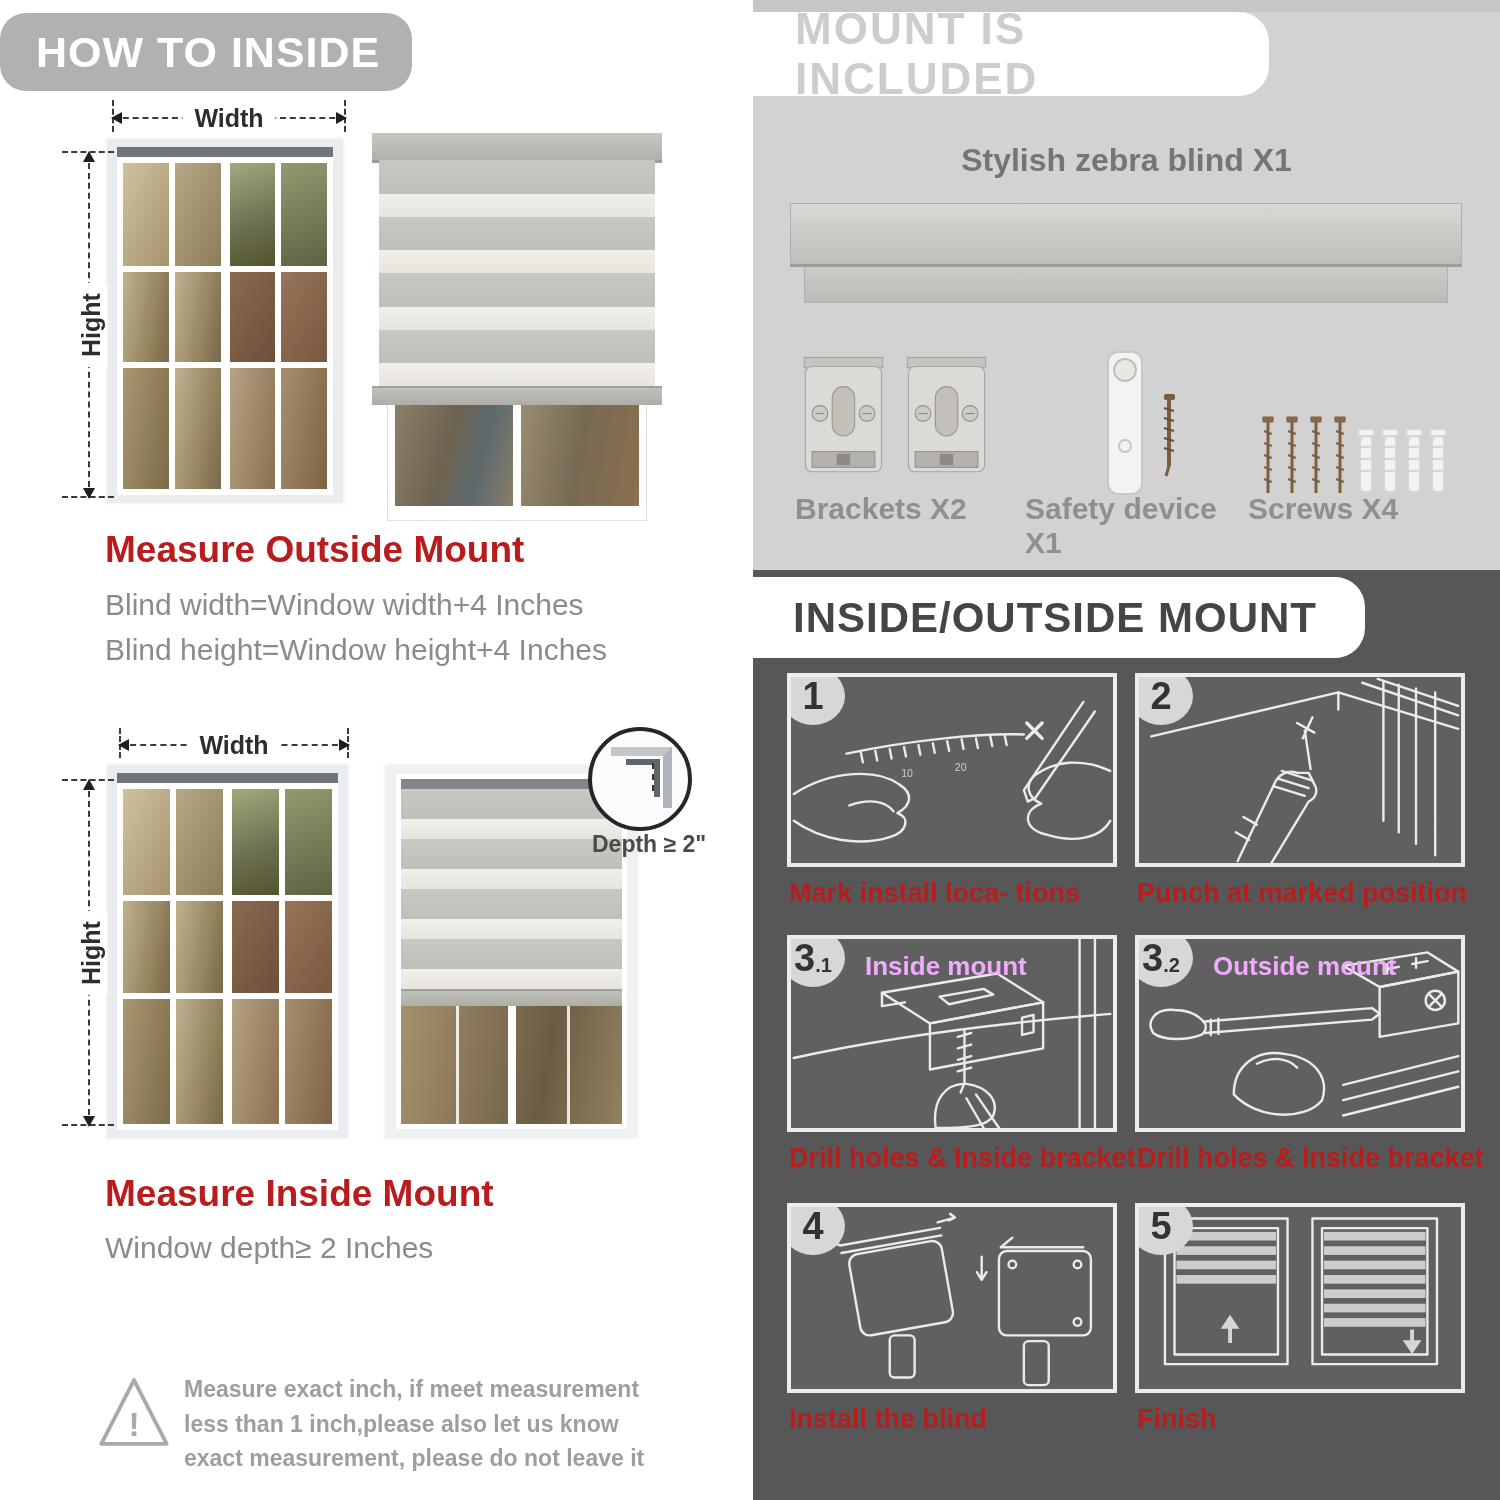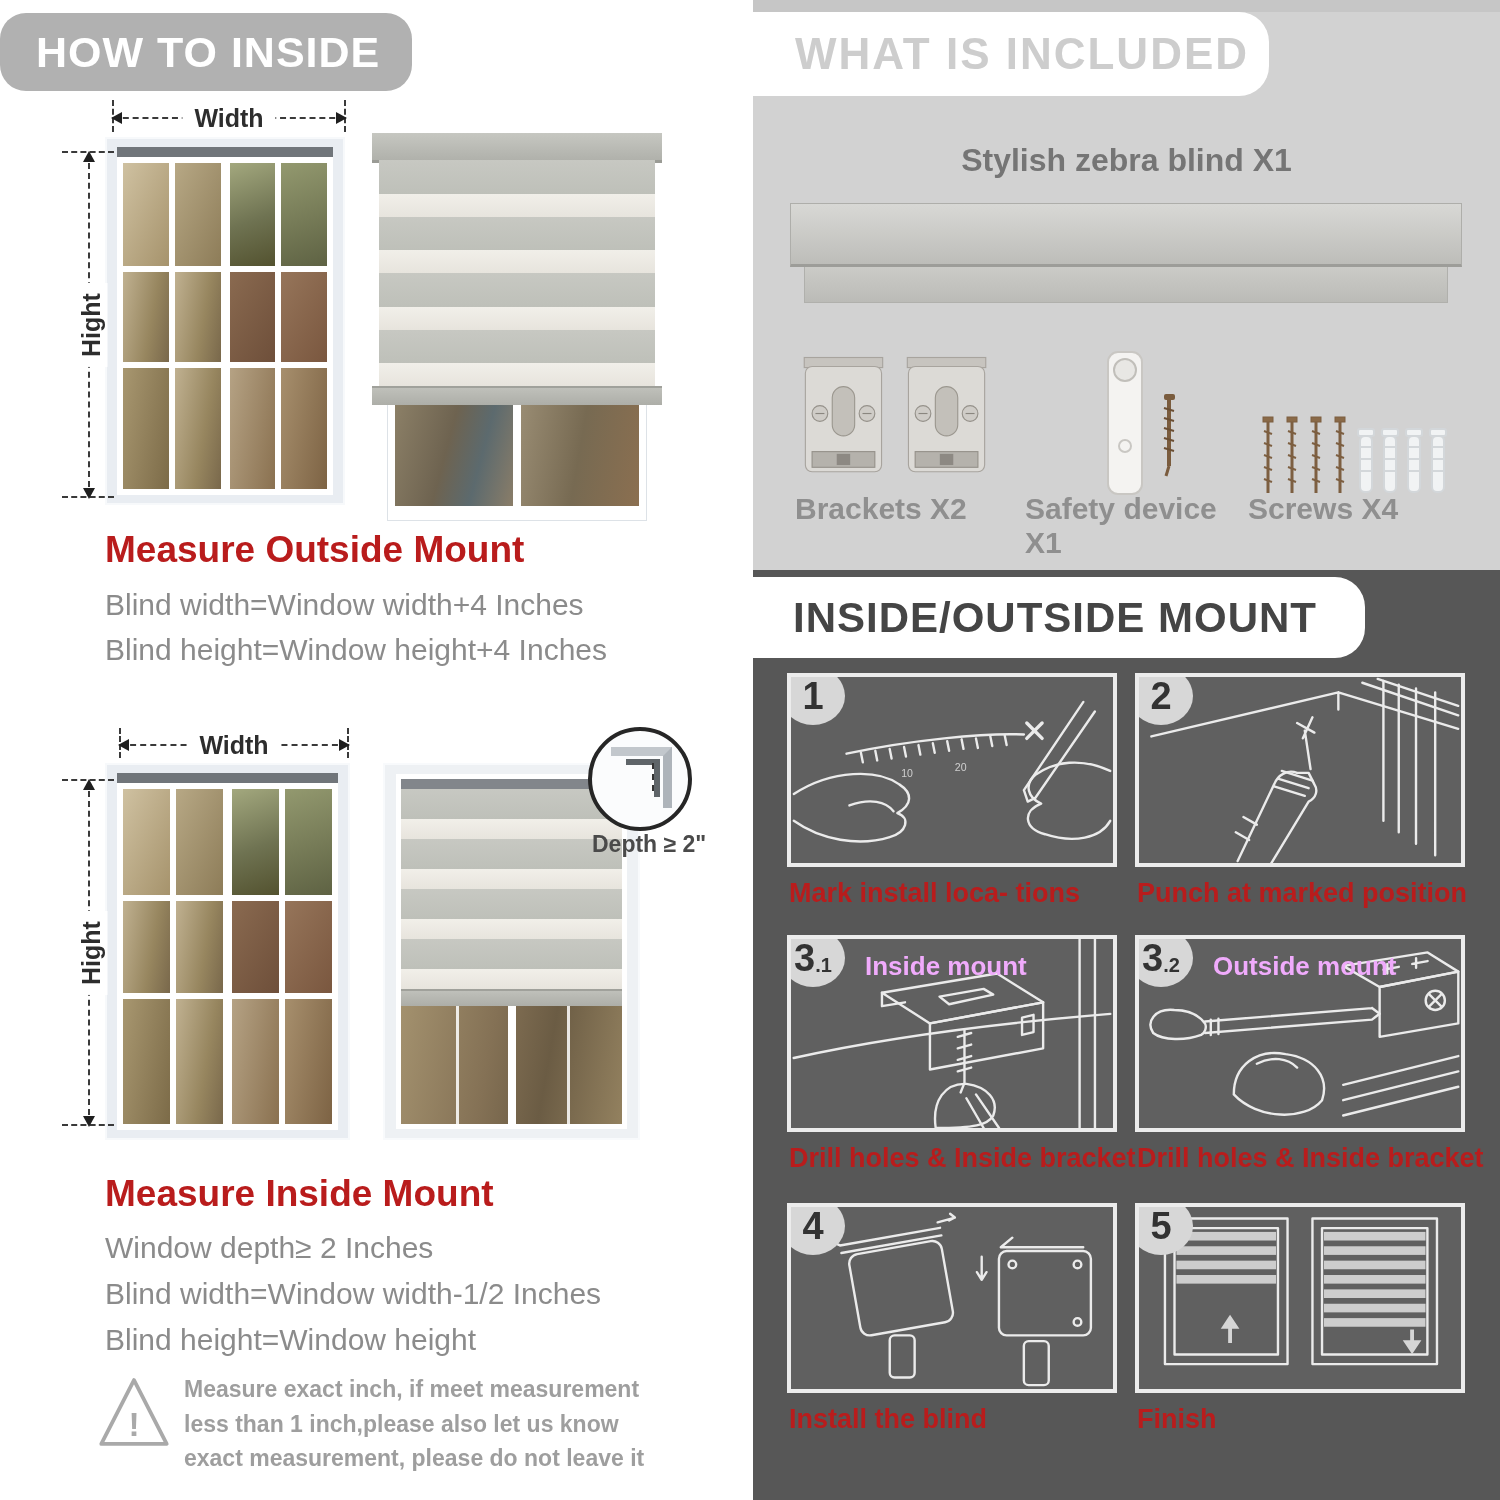--- a/index.html
+++ b/index.html
@@ -232,33 +232,31 @@
 
   <div class="abs mag" style="left:588px;top:727px;width:96px;height:96px;">
     <div class="mag-c1"></div>
       <div class="mag-c2"></div>
       <div class="mag-d"></div>
   </div>
   <div class="abs depth-label" style="left:592px;top:831px;">Depth ≥ 2"</div>
 
   <div class="abs h-title" style="left:105px;top:1173px;">Measure Inside Mount</div>
   <div class="abs h-rule" style="left:105px;top:1231px;">Window depth≥ 2 Inches</div>
-  <div class="abs h-rule" style="left:105px;top:1277px;">Blind width=Window width-1/2 Inches</div>
-  <div class="abs h-rule" style="left:105px;top:1323px;">Blind height=Window height</div>
 
   <svg class="abs" style="left:96px;top:1372px;" width="76" height="80" viewBox="0 0 100 104">
     <path d="M50 10 L93 94 L7 94 Z" fill="none" stroke="#a9a9a9" stroke-width="5" stroke-linejoin="round"></path>
     <text x="50" y="84" font-size="44" font-weight="bold" fill="#a9a9a9" text-anchor="middle">!</text>
   </svg>
   <div class="abs note-text" style="left:184px;top:1372px;width:465px;">Measure exact inch, if meet measurement less than 1 inch,please also let us know exact measurement, please do not leave it</div>
 
   <div class="abs right-top"></div>
   <div class="abs right-strip"></div>
   <div class="abs banner-included">
-    <span>WHAT IS INCLUDED</span>
+    <span>MOUNT IS INCLUDED</span>
   </div>
   <div class="abs blind-label">Stylish zebra blind X1</div>
 
   <div class="abs" style="left:790px;top:203px;width:672px;">
     <div class="hr-top"></div>
       <div class="hr-bot"></div>
   </div>
 
   <svg class="abs" style="left:802px;top:355px;" width="186" height="126" viewBox="0 0 166 112">
     <g>

